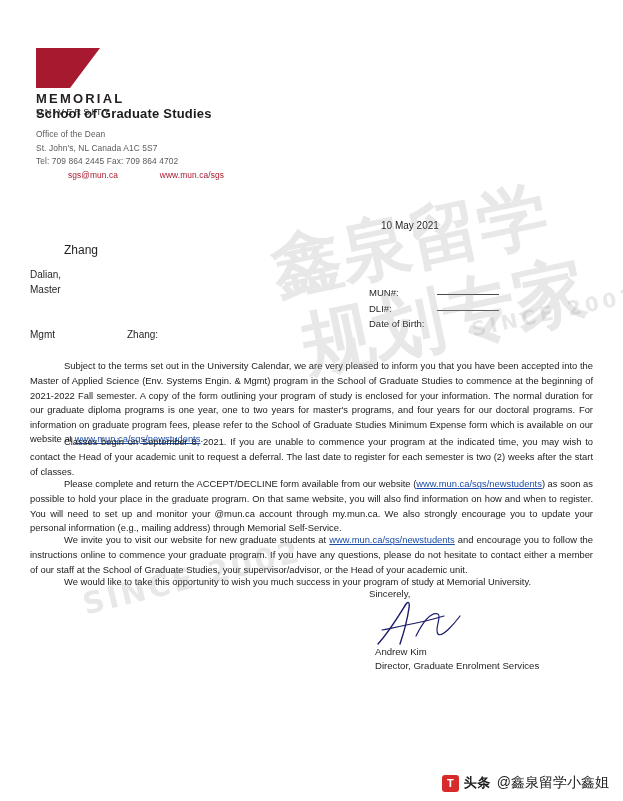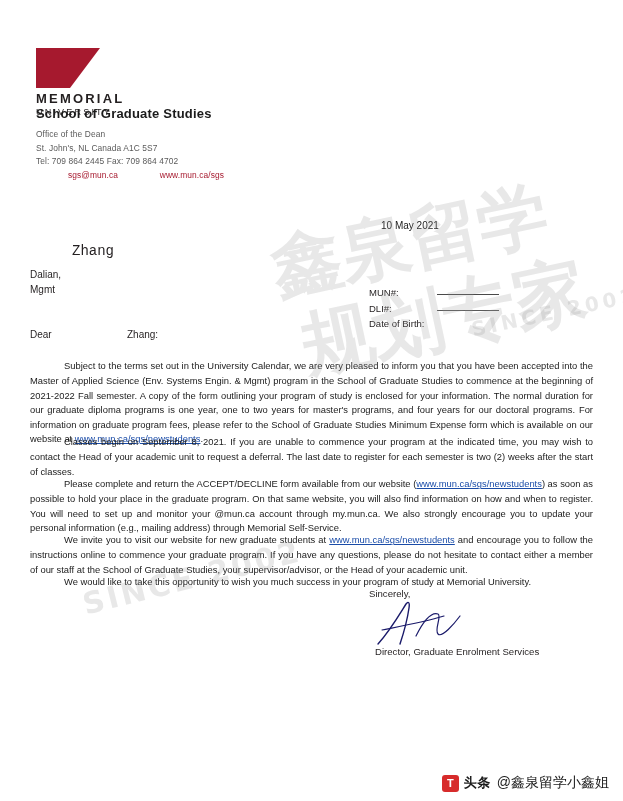--- a/index.html
+++ b/index.html
@@ -109,24 +109,23 @@
   
   .date {
     position: absolute;
     left: 381px;
     top: 220px;
     font-size: 10px;
     color: #1b1b1b;
   }
   .recip-name {
     position: absolute;
-    left: 72px;
+    left: 64px;
     top: 243px;
-    font-size: 14px;
-    font-family: Liberation Mono, monospace;
+    font-size: 12px;
   }
   .recip-addr {
     position: absolute;
     left: 30px;
     top: 268px;
     font-size: 10px;
     line-height: 1.45;
   }
   .idblock {
     position: absolute;
@@ -283,39 +282,39 @@
       <span class="web link">www.mun.ca/sgs</span>
     </div>
   </div>
 
   <div class="date">10 May 2021</div>
 
   <div class="recip-name">Zhang</div>
 
   <div class="recip-addr">
     <div>Dalian,</div>
-    <div>Mgmt</div>
+    <div>Master</div>
   </div>
 
   <div class="idblock">
     <div class="row">
       <span class="lbl">MUN#:</span>
       <span class="rule"></span>
     </div>
     <div class="row">
       <span class="lbl">DLI#:</span>
       <span class="rule dashed"></span>
     </div>
     <div class="row">
       <span class="lbl">Date of Birth:</span>
       <span></span>
     </div>
   </div>
 
-  <div class="salut">Dear</div>
+  <div class="salut">Mgmt</div>
   <div class="salut-name">Zhang:</div>
 
   <p class="para p1">
     <span class="indent"></span><span>Subject to the terms set out in the University Calendar, we are very pleased to inform you that you have been accepted into the Master of Applied Science (Env. Systems Engin. &amp; Mgmt) program in the School of Graduate Studies to commence at the beginning of 2021-2022 Fall semester.  A copy of the form outlining your program of study is enclosed for your information. The normal duration for our graduate diploma programs is one year, one to two years for master's programs, and four years for our doctoral programs.  For information on graduate program fees, please refer to the School of Graduate Studies Minimum Expense form which is available on our website at </span><a href="#">www.mun.ca/sgs/newstudents</a><span>.</span>
   </p>
 
   <p class="para p2">
     <span class="indent"></span><span>Classes begin on September 8, 2021. If you are unable to commence your program at the indicated time, you may wish to contact the Head of your academic unit to request a deferral. The last date to register for each semester is two (2) weeks after the start of classes.</span>
   </p>
 
@@ -333,20 +332,21 @@
 
   <div class="sign-label">Sincerely,</div>
 
   <svg class="signature" viewBox="0 0 110 48">
     <path d="M6,44 C20,28 30,10 34,4 C36,1 38,2 37,8 C35,22 30,38 28,44" fill="none" stroke="#1a1a6a" stroke-width="1.4" stroke-linecap="round"></path>
     <path d="M10,30 C30,26 52,22 72,16" fill="none" stroke="#1a1a6a" stroke-width="1.2" stroke-linecap="round"></path>
     <path d="M44,36 C52,20 60,12 66,14 C70,16 62,30 66,34 C70,38 82,24 88,16" fill="none" stroke="#1a1a6a" stroke-width="1.2" stroke-linecap="round"></path>
   </svg>
 
   <div class="sign-name">
+    <div>Andrew Kim</div>
     <div>Director, Graduate Enrolment Services</div>
   </div>
 
   <div class="pagenum">96</div>
 
   <div class="footer">
     <div class="footer-logo">
       <span class="tt-icon">T</span>
       <span class="tt-text">头条</span>
       <span class="tt-handle">@鑫泉留学小鑫姐</span>

